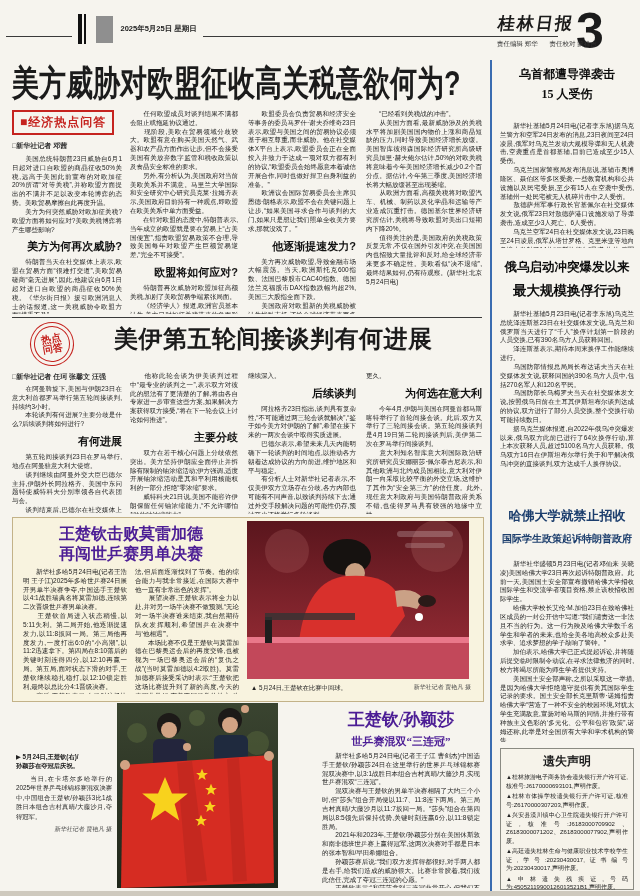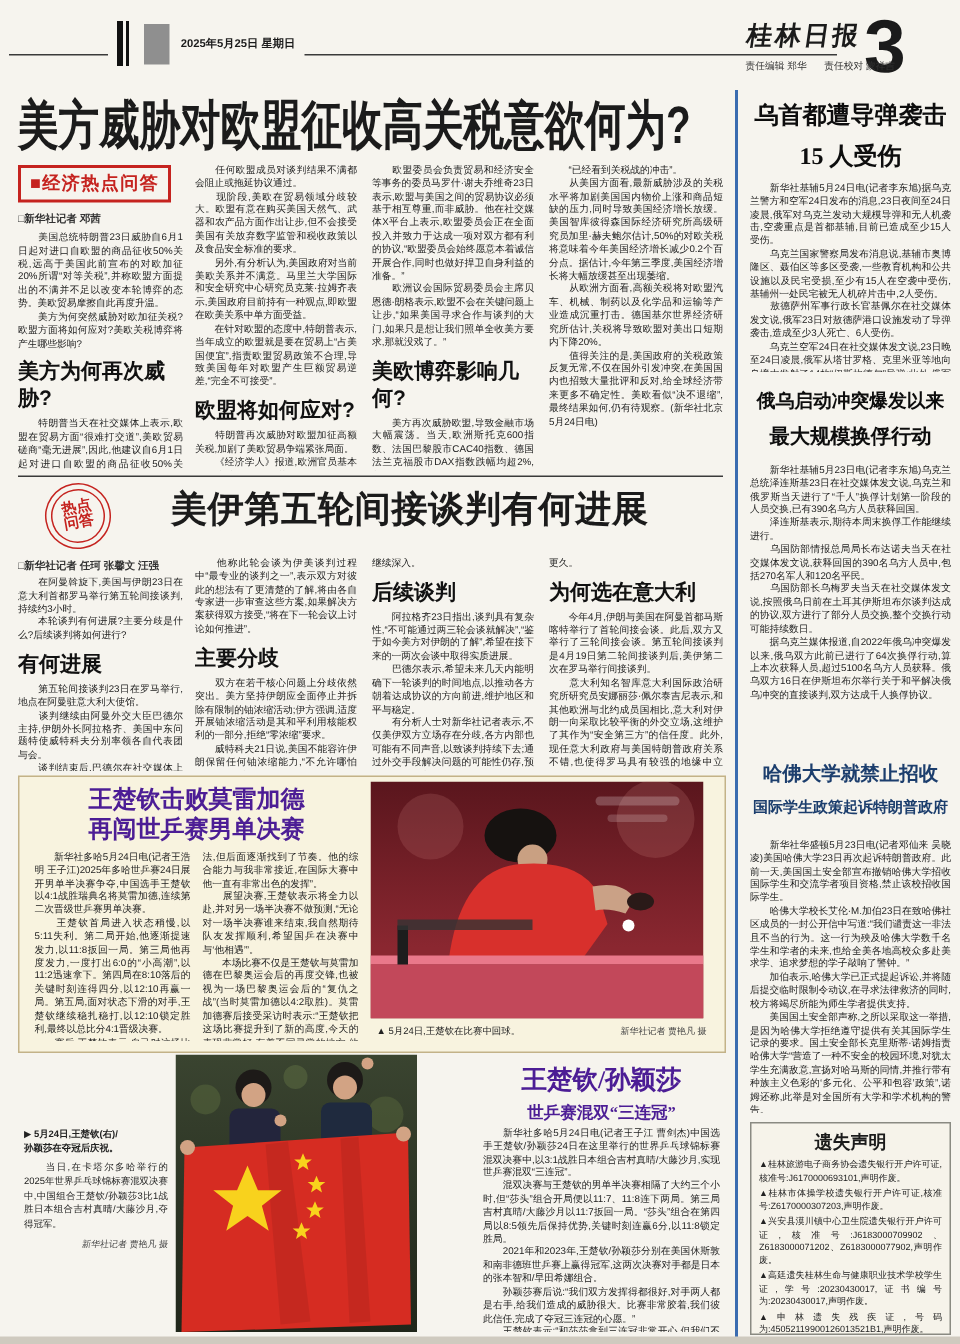--- a/index.html
+++ b/index.html
@@ -1,21 +1,21 @@
 <!DOCTYPE html>
 <html><head>
 <meta charset="utf-8">
 <style>
   html,body{margin:0;padding:0;background:#d9d5cc;}
   .page{position:relative;width:640px;height:896px;background:#f6f4ee;overflow:hidden;
         font-family:"Liberation Sans","DejaVu Sans",sans-serif;color:#1b1b1b;}
   .abs{position:absolute;}
   .serif{font-family:"Liberation Serif","DejaVu Serif",serif;}
   .bt{font-size:6.5px;line-height:1.36;text-align:justify;white-space:pre-line;overflow:hidden;color:#222;}
-  .sub{font-weight:bold;text-align:left;font-size:14px;margin:5px 0 4px;color:#111;}
+  .sub{font-weight:bold;text-align:right;font-size:11px;margin:5px 0 4px;color:#111;}
   .hl{font-weight:bold;text-align:center;color:#4c1d95;}
   .hr{background:#3a3a3a;height:1px;}
   .kicker{display:inline-block;border:2px solid #c5231f;color:#c5231f;font-weight:bold;
           font-size:12px;padding:2px 6px;letter-spacing:1px;background:#f6f4ee;}
   .byline{font-size:7px;font-weight:bold;color:#333;margin:6px 0 4px;}
   .badge{width:42px;height:42px;border:1.5px solid #c5231f;border-radius:50%;
          display:flex;align-items:center;justify-content:center;transform:rotate(-10deg);}
   .badge-inner{width:34px;height:34px;border:1px solid #c5231f;border-radius:50%;
          display:flex;flex-direction:column;align-items:center;justify-content:center;
          color:#c5231f;font-weight:bold;font-size:10px;line-height:1.05;}
@@ -64,21 +64,21 @@
 　　现阶段,美欧在贸易领域分歧较大。欧盟有意在购买美国天然气、武器和农产品方面作出让步,但不会接受美国有关放弃数字监管和税收政策以及食品安全标准的要求。
 　　另外,有分析认为,美国政府对当前美欧关系并不满意。马里兰大学国际和安全研究中心研究员克莱·拉姆齐表示,美国政府目前持有一种观点,即欧盟在欧美关系中单方面受益。
 　　在针对欧盟的态度中,特朗普表示,当年成立的欧盟就是要在贸易上“占美国便宜”,指责欧盟贸易政策不合理,导致美国每年对欧盟产生巨额贸易逆差,“完全不可接受”。</div>
     <div class="sub">欧盟将如何应对?</div>
     <div class="bt">　　特朗普再次威胁对欧盟加征高额关税,加剧了美欧贸易争端紧张局面。
 　　《经济学人》报道,欧洲官员基本认为,美方已对加征关税带来的负面影响、局势有所缓和,但此次美国政府再度发出加码言论,让欧盟各方颇为不满,均称将保持自身利益。</div>
   </div>
   <div class="abs" style="left:248px;top:110px;width:108px;height:204px;overflow:hidden;">
     <div class="bt">　　欧盟委员会负责贸易和经济安全等事务的委员马罗什·谢夫乔维奇23日表示,欧盟与美国之间的贸易协议必须基于相互尊重,而非威胁。他在社交媒体X平台上表示,欧盟委员会正在全面投入并致力于达成一项对双方都有利的协议,“欧盟委员会始终愿意本着诚信开展合作,同时也做好捍卫自身利益的准备。”
 　　欧洲议会国际贸易委员会主席贝恩德·朗格表示,欧盟不会在关键问题上让步,“如果美国寻求合作与谈判的大门,如果只是想让我们照单全收美方要求,那就没戏了。”</div>
-    <div class="sub">美欧博弈影响几何?</div>
+    <div class="sub">他逐渐提速发力?</div>
     <div class="bt">　　美方再次威胁欧盟,导致金融市场大幅震荡。当天,欧洲斯托克600指数、法国巴黎股市CAC40指数、德国法兰克福股市DAX指数跌幅均超2%,美国三大股指全面下跌。
 　　美国政府对欧盟新的关税威胁被认为扰乱市场,还给全球经济带来更多不确定性。美国有线电视新闻网的评论说,美欧看似</div>
   </div>
   <div class="abs" style="left:366px;top:110px;width:116px;height:204px;overflow:hidden;">
     <div class="bt">　　“已经看到关税战的冲击”。
 　　从美国方面看,最新威胁涉及的关税水平将加剧美国国内物价上涨和商品短缺的压力,同时导致美国经济增长放缓。美国智库彼得森国际经济研究所高级研究员加里·赫夫鲍尔估计,50%的对欧关税将意味着今年美国经济增长减少0.2个百分点。据估计,今年第三季度,美国经济增长将大幅放缓甚至出现萎缩。
 　　从欧洲方面看,高额关税将对欧盟汽车、机械、制药以及化学品和运输等产业造成沉重打击。德国基尔世界经济研究所估计,关税将导致欧盟对美出口短期内下降20%。
 　　值得关注的是,美国政府的关税政策反复无常,不仅在国外引发冲突,在美国国内也招致大量批评和反对,给全球经济带来更多不确定性。美欧看似“决不退缩”,最终结果如何,仍有待观察。(新华社北京5月24日电)</div>
   </div>
 
@@ -227,21 +227,21 @@
     <div style="font-size:17px;font-weight:900;">王楚钦/孙颖莎</div>
     <div style="font-size:11px;font-weight:900;margin-top:3px;">世乒赛混双“三连冠”</div>
   </div>
   <div class="abs bt" style="left:322px;top:752px;width:158px;height:136px;">　　新华社多哈5月24日电(记者王子江 曹剑杰)中国选手王楚钦/孙颖莎24日在这里举行的世界乒乓球锦标赛混双决赛中,以3:1战胜日本组合吉村真晴/大藤沙月,实现世乒赛混双“三连冠”。
 　　混双决赛与王楚钦的男单半决赛相隔了大约三个小时,但“莎头”组合开局便以11:7、11:8连下两局。第三局吉村真晴/大藤沙月以11:7扳回一局。“莎头”组合在第四局以8:5领先后保持优势,关键时刻连赢6分,以11:8锁定胜局。
 　　2021年和2023年,王楚钦/孙颖莎分别在美国休斯敦和南非德班世乒赛上赢得冠军,这两次决赛对手都是日本的张本智和/早田希娜组合。
 　　孙颖莎赛后说:“我们双方发挥得都很好,对手两人都是右手,给我们造成的威胁很大。比赛非常胶着,我们彼此信任,完成了夺冠三连冠的心愿。”
 　　王楚钦表示:“和莎莎拿到三连冠非常开心,但我们不想庆祝,明天还有单打决赛。”
 　　颁奖时候,作为女单上届冠军的孙颖莎击败日本选手伊藤美诚晋级,获得亚军的王楚钦将战队友梁靖崑争夺男单决赛。</div>
 
-  <div class="abs rc-head" style="left:500px;top:64px;width:134px;font-size:16px;line-height:1.7;">
+  <div class="abs rc-head" style="left:500px;top:64px;width:134px;font-size:12px;line-height:1.7;">
     <div>乌首都遭导弹袭击</div>
     <div>15 人受伤</div>
   </div>
   <div class="abs bt" style="left:500px;top:122px;width:134px;height:126px;">　　新华社基辅5月24日电(记者李东旭)据乌克兰警方和空军24日发布的消息,23日夜间至24日凌晨,俄军对乌克兰发动大规模导弹和无人机袭击,空袭重点是首都基辅,目前已造成至少15人受伤。
 　　乌克兰国家警察局发布消息说,基辅市奥博隆区、聂伯区等多区受袭,一些教育机构和公共设施以及民宅受损,至少有15人在空袭中受伤,基辅州一处民宅被无人机碎片击中,2人受伤。
 　　敖德萨州军事行政长官基佩尔在社交媒体发文说,俄军23日对敖德萨港口设施发动了导弹袭击,造成至少3人死亡、6人受伤。
 　　乌克兰空军24日在社交媒体发文说,23日晚至24日凌晨,俄军从塔甘罗格、克里米亚等地向乌境内发射了14枚“伊斯坎德尔”导弹;此外,俄军还从布良斯克州、库尔斯克州、奥廖尔州等地向乌境内发射了250架无人机。截至24日上午,乌防空火力在基辅市空域共拦截6枚“伊斯坎德尔”导弹,此外在乌各地及周边地区空域共拦截了138架无人机。</div>
 
   <div class="abs rc-head" style="left:500px;top:256px;width:134px;line-height:1.8;">
     <div style="font-size:12.5px;">俄乌启动冲突爆发以来</div>

